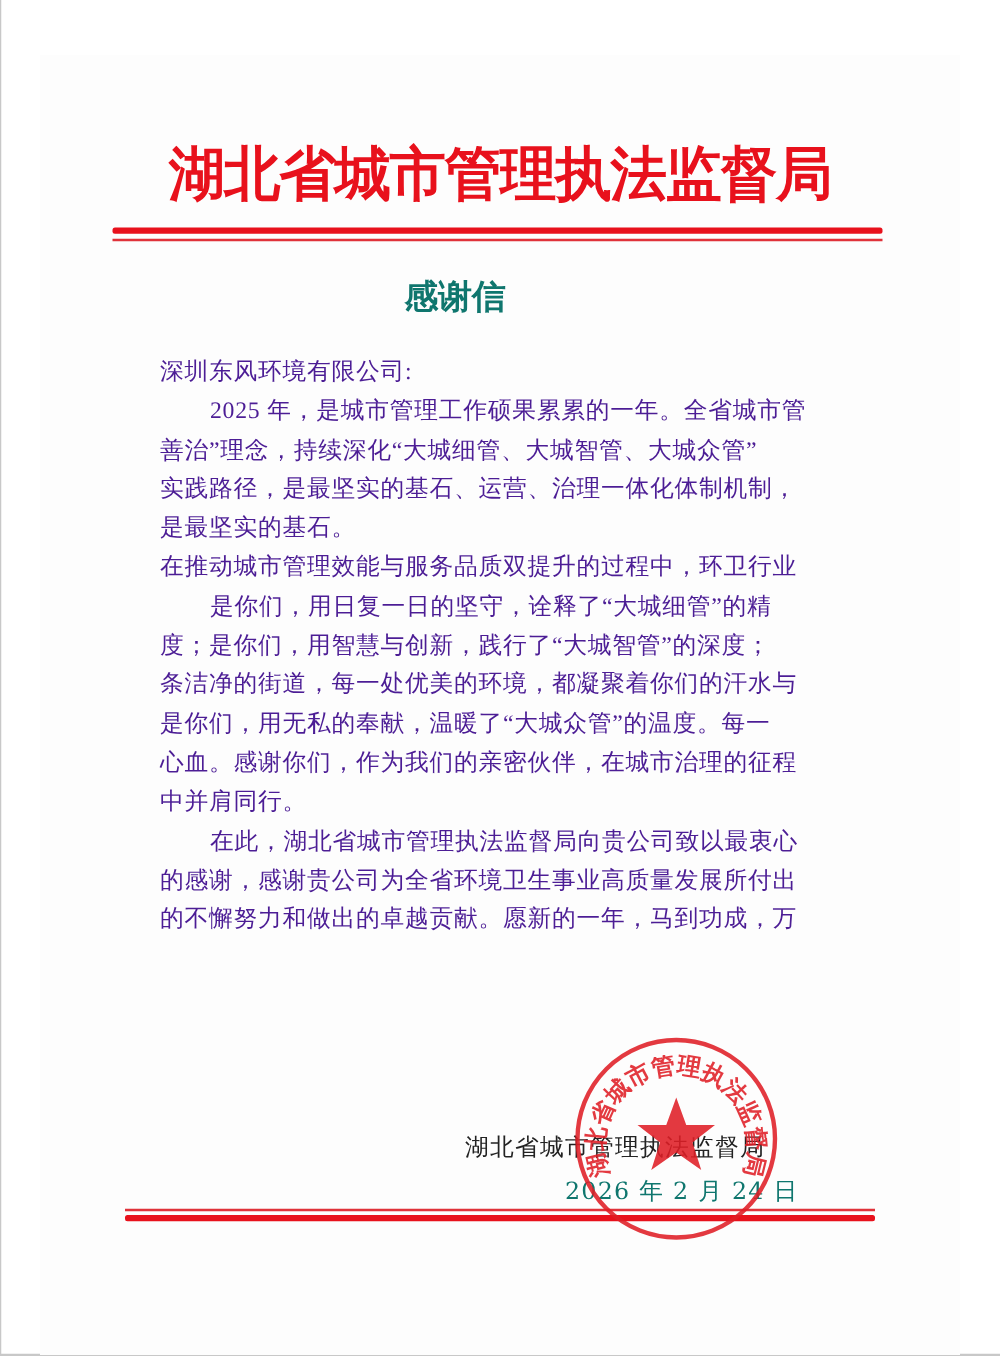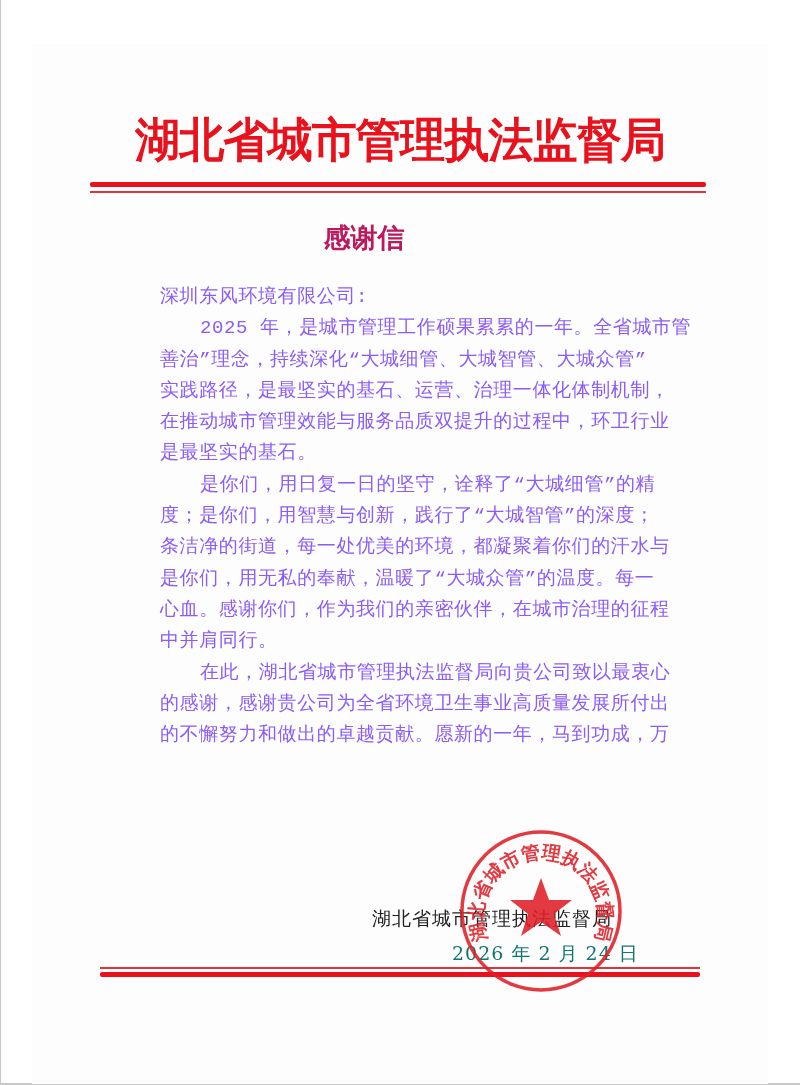--- a/index.html
+++ b/index.html
@@ -55,36 +55,35 @@
       position: absolute;
       height: 2px;
       background: #e0323a;
     }
     .letter-title {
       position: absolute;
       left: 0;
       top: 218px;
       width: 728px;
       text-align: center;
-      color: #be185d;
+      color: #0f766e;
       font-family: "DejaVu Sans", "Liberation Sans", sans-serif;
       font-weight: bold;
       font-size: 27px;
       line-height: 40px;
     }
     .body {
       position: absolute;
       left: 128px;
       top: 282px;
       width: 540px;
-      color: #8b5cf6;
-      font-family: Liberation Mono, monospace;
+      color: #4c1d95;
+      font-family: Liberation Serif, serif;
       font-size: 19px;
       line-height: 31.3px;
-      margin-left: 32px;
     }
     .line {
       white-space: nowrap;
       height: 31.3px;
       letter-spacing: 0.6px;
     }
     .indent {
       padding-left: 40px;
     }
     .signature {
@@ -132,22 +131,22 @@
 
 <div class="letter-title">感谢信</div>
 
 <div class="body">
   <div class="line">深圳东风环境有限公司:</div>
 
   <div>
     <div class="line indent">2025 年，是城市管理工作硕果累累的一年。全省城市管</div>
     <div class="line">善治”理念，持续深化“大城细管、大城智管、大城众管”</div>
     <div class="line">实践路径，是最坚实的基石、运营、治理一体化体制机制，</div>
+    <div class="line">是最坚实的基石。</div>
     <div class="line">在推动城市管理效能与服务品质双提升的过程中，环卫行业</div>
-    <div class="line">是最坚实的基石。</div>
   </div>
 
   <div>
     <div class="line indent">是你们，用日复一日的坚守，诠释了“大城细管”的精</div>
     <div class="line">度；是你们，用智慧与创新，践行了“大城智管”的深度；</div>
     <div class="line">条洁净的街道，每一处优美的环境，都凝聚着你们的汗水与</div>
     <div class="line">是你们，用无私的奉献，温暖了“大城众管”的温度。每一</div>
     <div class="line">心血。感谢你们，作为我们的亲密伙伴，在城市治理的征程</div>
     <div class="line">中并肩同行。</div>
   </div>

